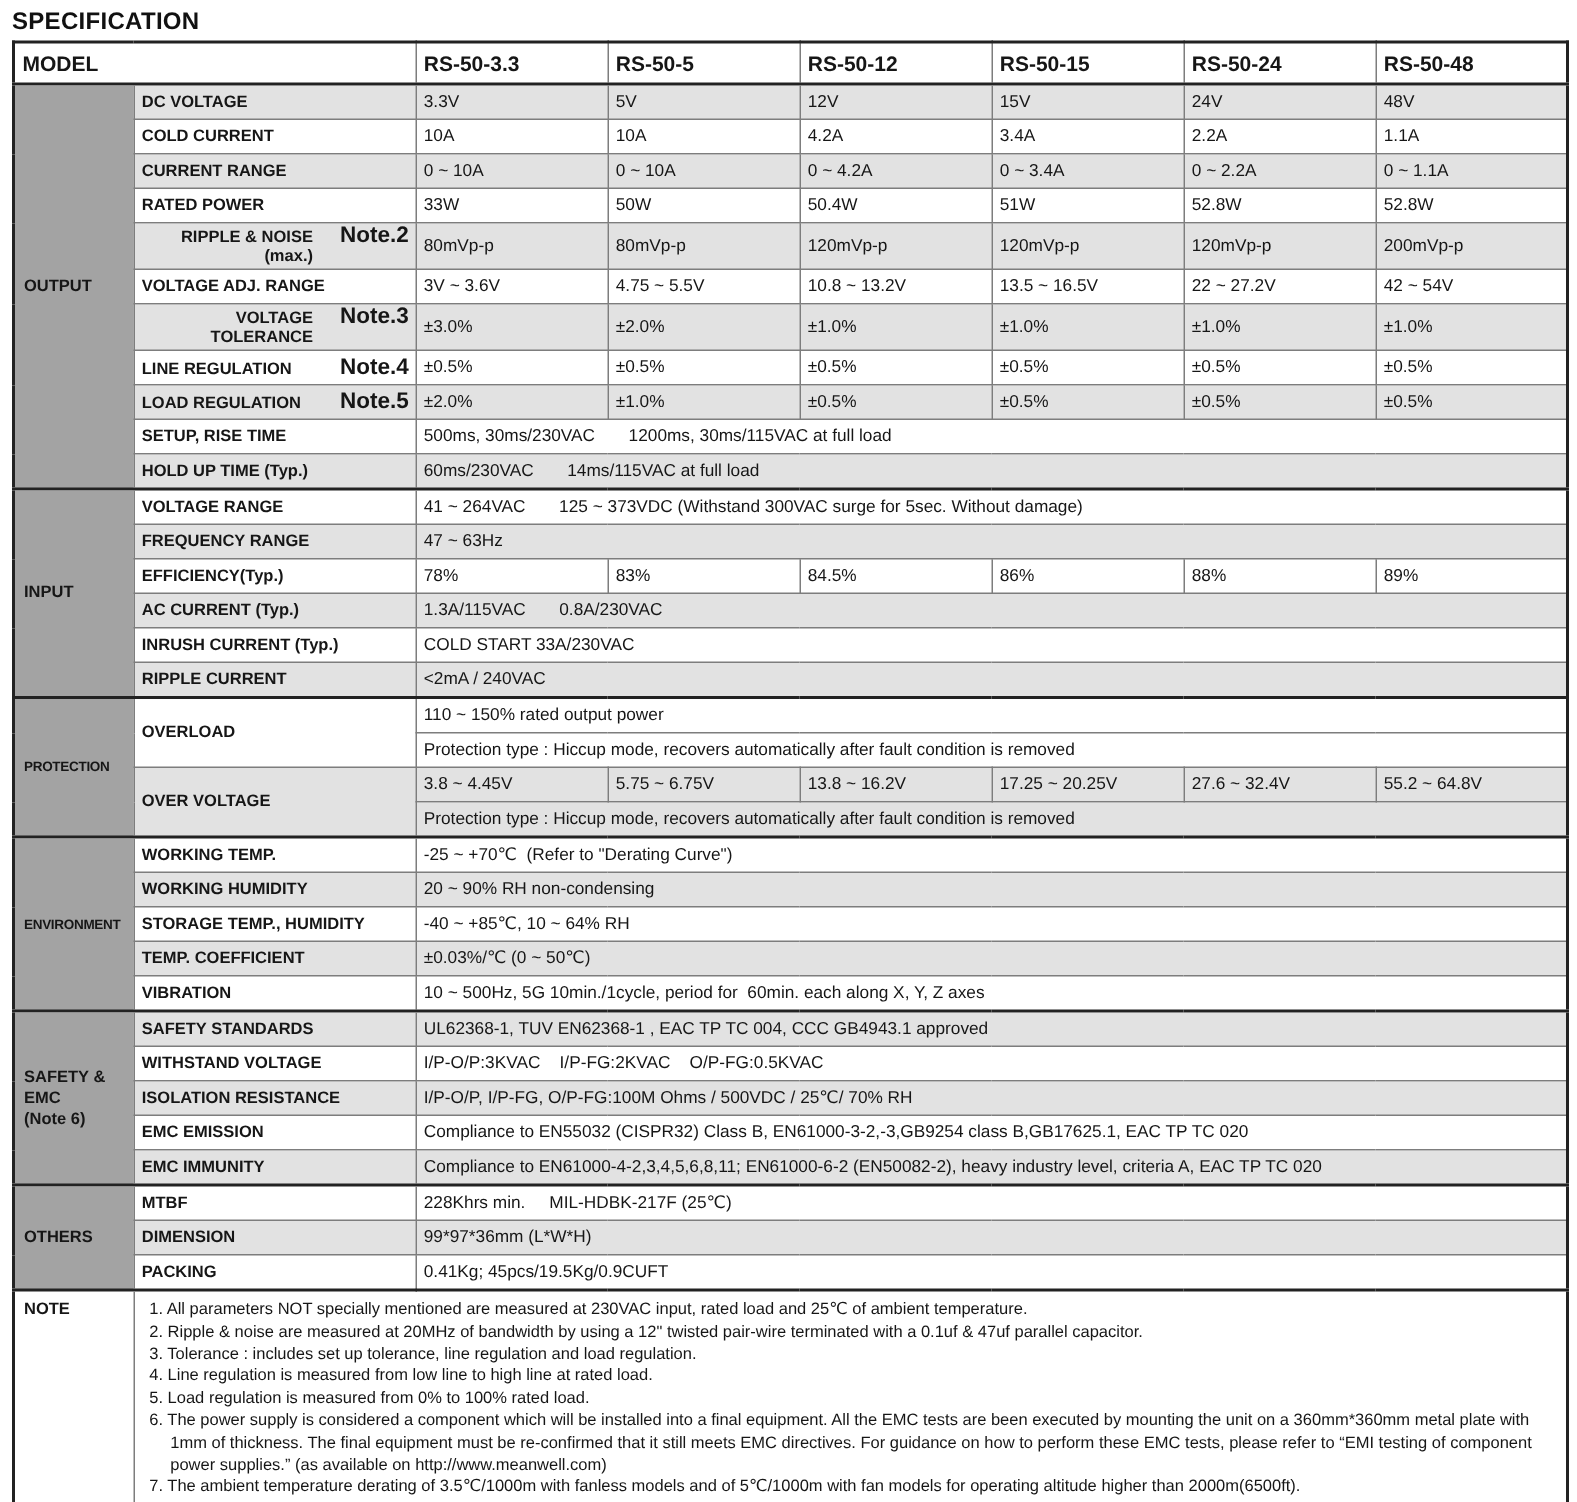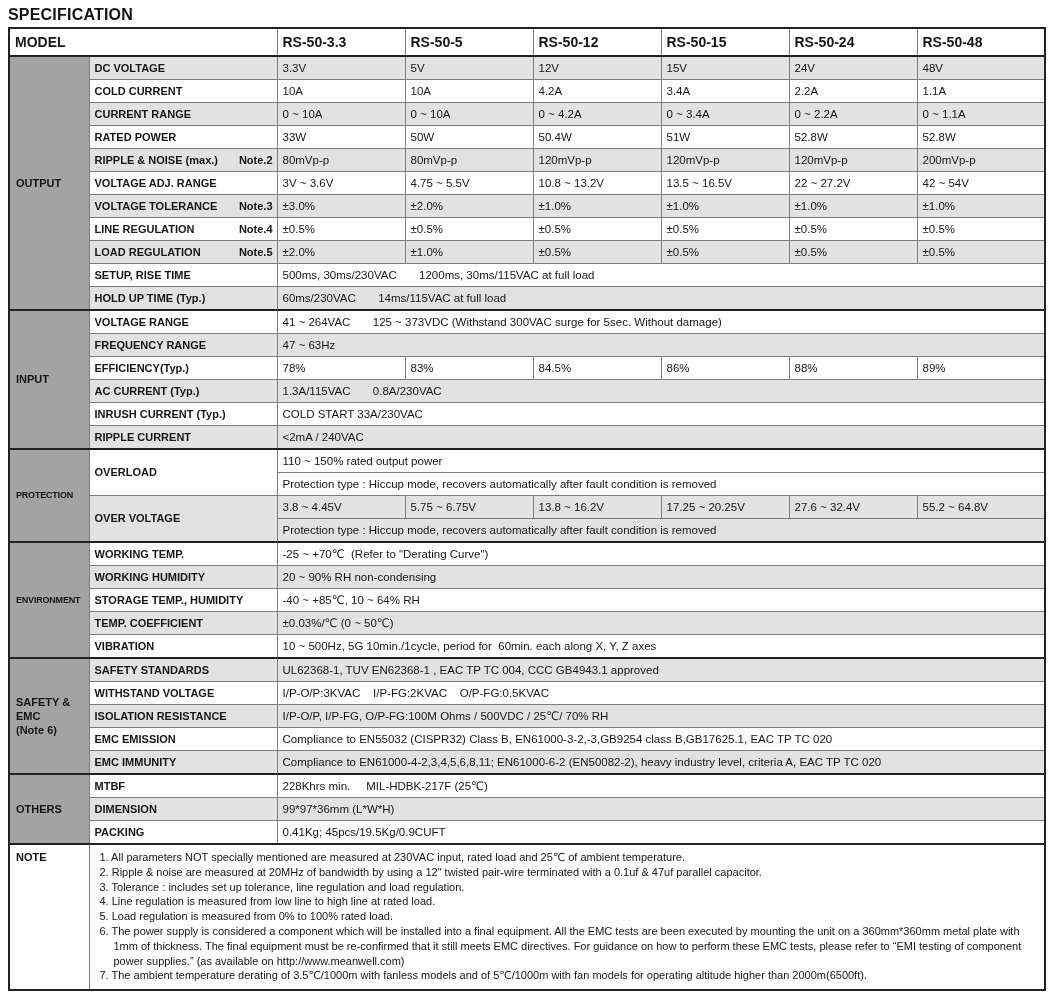--- a/index.html
+++ b/index.html
@@ -11,21 +11,21 @@
   td{border:1px solid #7d7d7d;padding:1px 4px 1px 5px;vertical-align:middle;
      font-size:11.5px;line-height:13px;overflow:hidden;}
   tr.body-row td{height:20px;}
   tr.hdr td{height:24px;font-weight:bold;font-size:14px;background:#fff;}
   tr.sec-start > td{border-top:2px solid #222;}
   td.sec{font-weight:bold;font-size:11px;background:#a3a3a3;padding-left:6px;}
   td.sec.condensed{font-size:9px;letter-spacing:-0.2px;}
   td.sec.multiline{white-space:pre-line;line-height:14px;vertical-align:middle;}
   td.plabel{font-weight:bold;font-size:11px;background:#fff;text-align:right;}
   td.plabel .lblwrap{display:flex;justify-content:space-between;align-items:baseline;}
-  td.plabel .pnote{font-size:11px;font-weight:bold;white-space:nowrap;margin-left:18px;}
+  td.plabel .pnote{font-size:15px;font-weight:bold;white-space:nowrap;margin-left:18px;}
   td.val{background:#fff;white-space:pre-wrap;}
   td.shaded{background:#e2e2e2;}
   td.notelbl{font-weight:bold;font-size:11px;vertical-align:top;padding-top:6px;padding-left:6px;}
   td.notetxt{vertical-align:top;padding:5px 6px 6px 10px;}
   .note-item{font-size:11px;line-height:14.8px;padding-left:14px;text-indent:-14px;
      white-space:normal;}
 </style>
 </head>
 <body>
 

